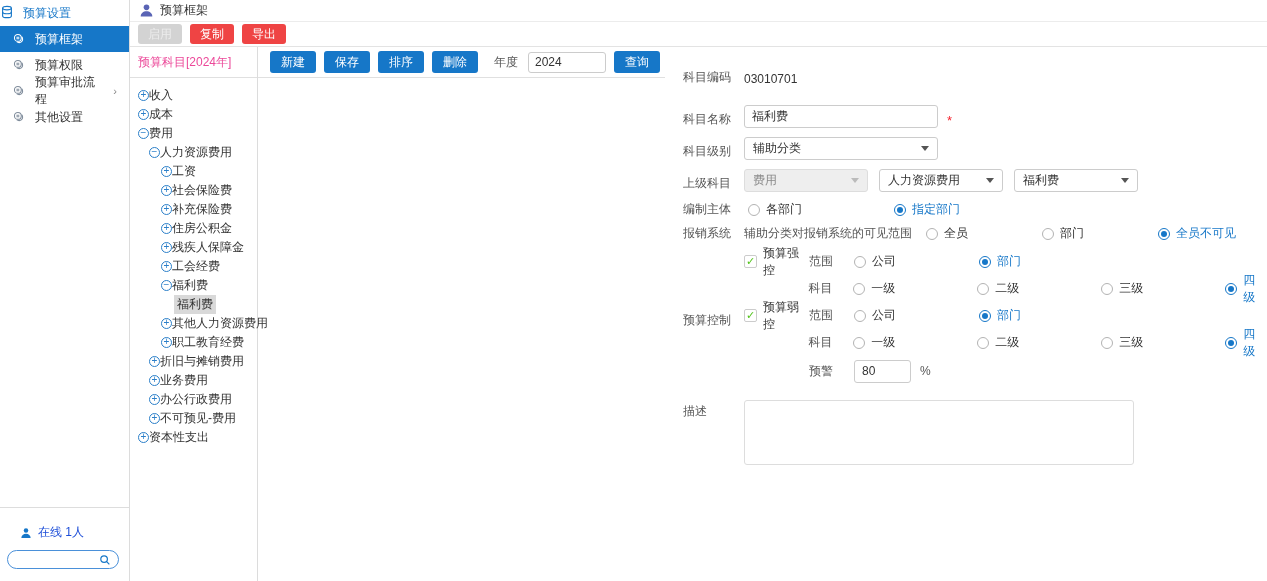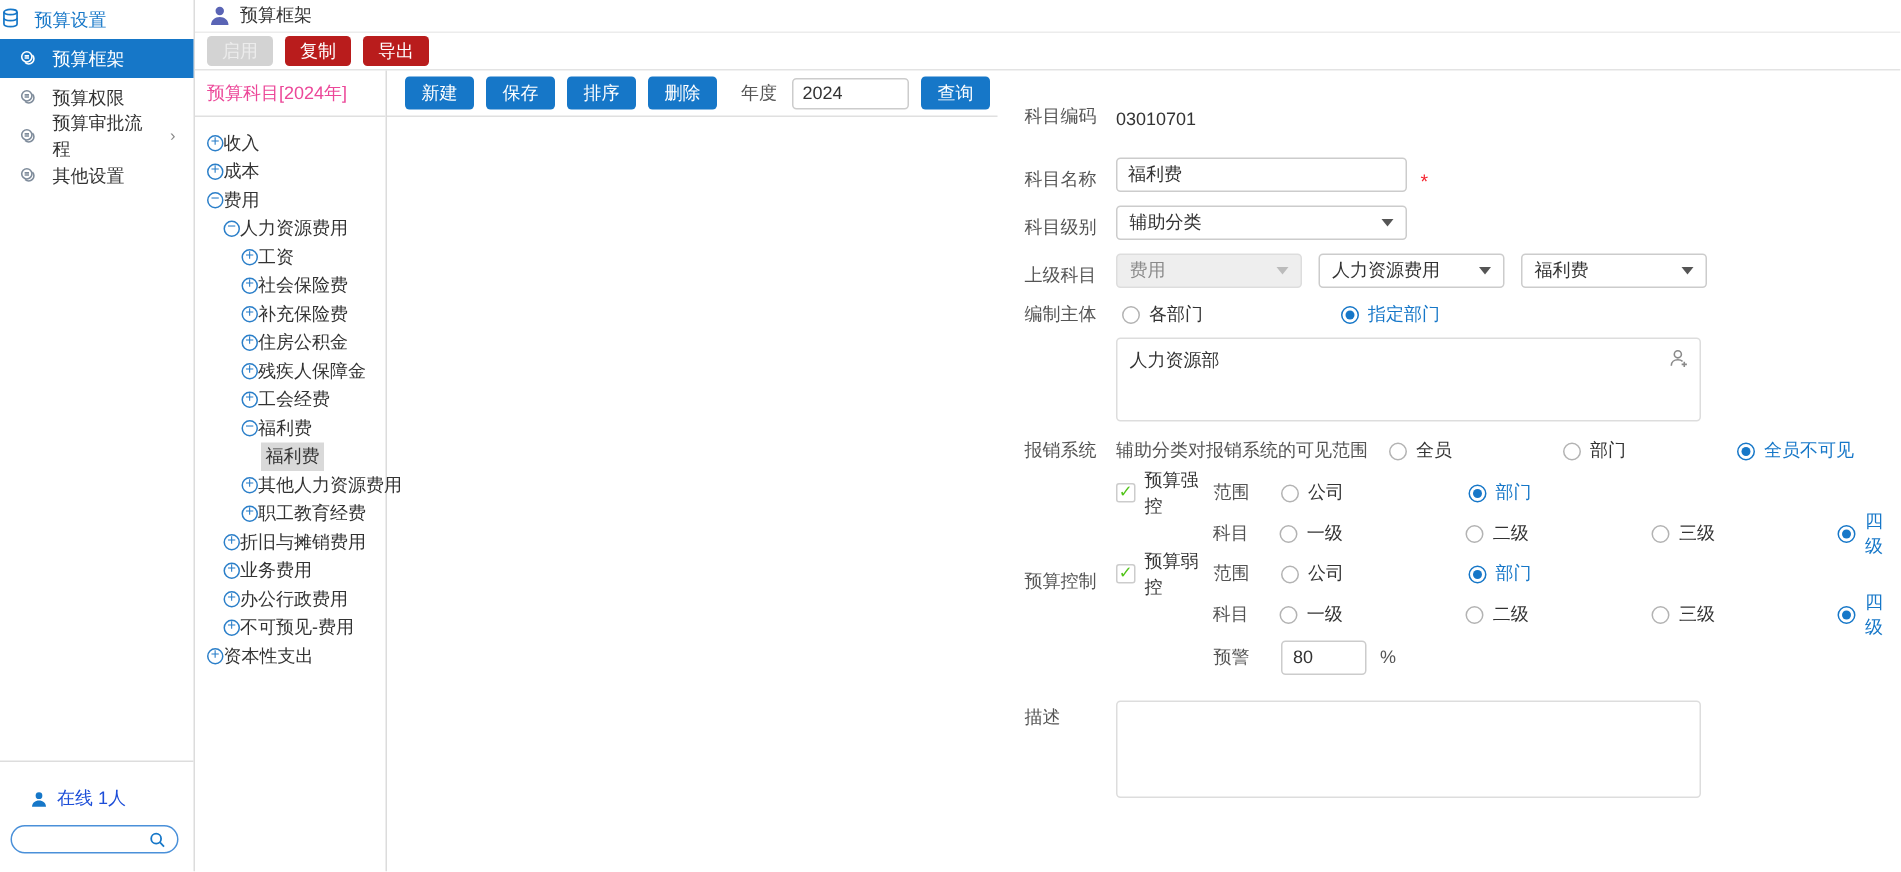--- a/index.html
+++ b/index.html
@@ -27,21 +27,21 @@
   .searchbox input { border:none; outline:none; flex:1; min-width:0; font-size:12px; background:transparent; }
   .searchbox .ic { color:#1677c8; display:flex; }
 
   
   .content { flex:1; display:flex; flex-direction:column; min-width:0; }
   .title-row { height:22px; display:flex; align-items:center; gap:6px; padding-left:9px;
                border-bottom:1px solid #ececec; }
   .title-row .ic { color:#5a64b5; display:flex; }
   .top-toolbar { height:25px; display:flex; align-items:center; gap:8px; padding-left:8px;
                  border-bottom:1px solid #e3e3e3; }
-  .btn { background:#b91c1c; color:#fff; border:none; border-radius:3px; font-size:12px;
+  .btn { background:#ef4444; color:#fff; border:none; border-radius:3px; font-size:12px;
          padding:0 10px; height:20px; line-height:20px; cursor:pointer;
          font-family:"Liberation Sans","DejaVu Sans",sans-serif; }
   .btn.disabled { background:#d3d3d3; color:#ececec; cursor:default; }
 
   .body-row { flex:1; display:flex; min-height:0; }
 
   
   .tree-panel { width:128px; flex-shrink:0; border-right:1px solid #dcdcdc; }
   .tree-header { height:31px; line-height:31px; padding-left:8px; border-bottom:1px solid #e0e0e0; color:#ec4899; }
   .tree { padding-top:8px; }
@@ -355,33 +355,20 @@
             <span class="ropt w146" style="margin-left:4px">
               <span class="radio"></span>
               <span class="rlabel">各部门</span>
             </span>
             <span class="ropt">
               <span class="radio on"></span>
               <span class="rlabel on">指定部门</span>
             </span>
           </div>
 
-          <div class="frow" style="margin-bottom:11px">
-            <span class="flabel"></span>
-            <div class="ta-wrap">
-              <span class="ta-text">人力资源部</span>
-              <span class="addp">
-                <svg width="14" height="14" viewBox="0 0 16 16" fill="none" stroke="currentColor" stroke-width="1.2">
-                  <circle cx="7.5" cy="4.8" r="2.7"></circle>
-                  <path d="M2.5 13.5c0-2.8 2.2-4.5 5-4.5 1.4 0 2.7.4 3.6 1.2"></path>
-                  <path d="M12.4 10.5v4M10.4 12.5h4"></path>
-                </svg>
-              </span>
-            </div>
-          </div>
 
           <div class="frow" style="margin-bottom:6px">
             <span class="flabel">报销系统</span>
             <span class="hint">辅助分类对报销系统的可见范围</span>
             <span class="ropt w116">
               <span class="radio"></span>
               <span class="rlabel">全员</span>
             </span>
             <span class="ropt w116">
               <span class="radio"></span>

